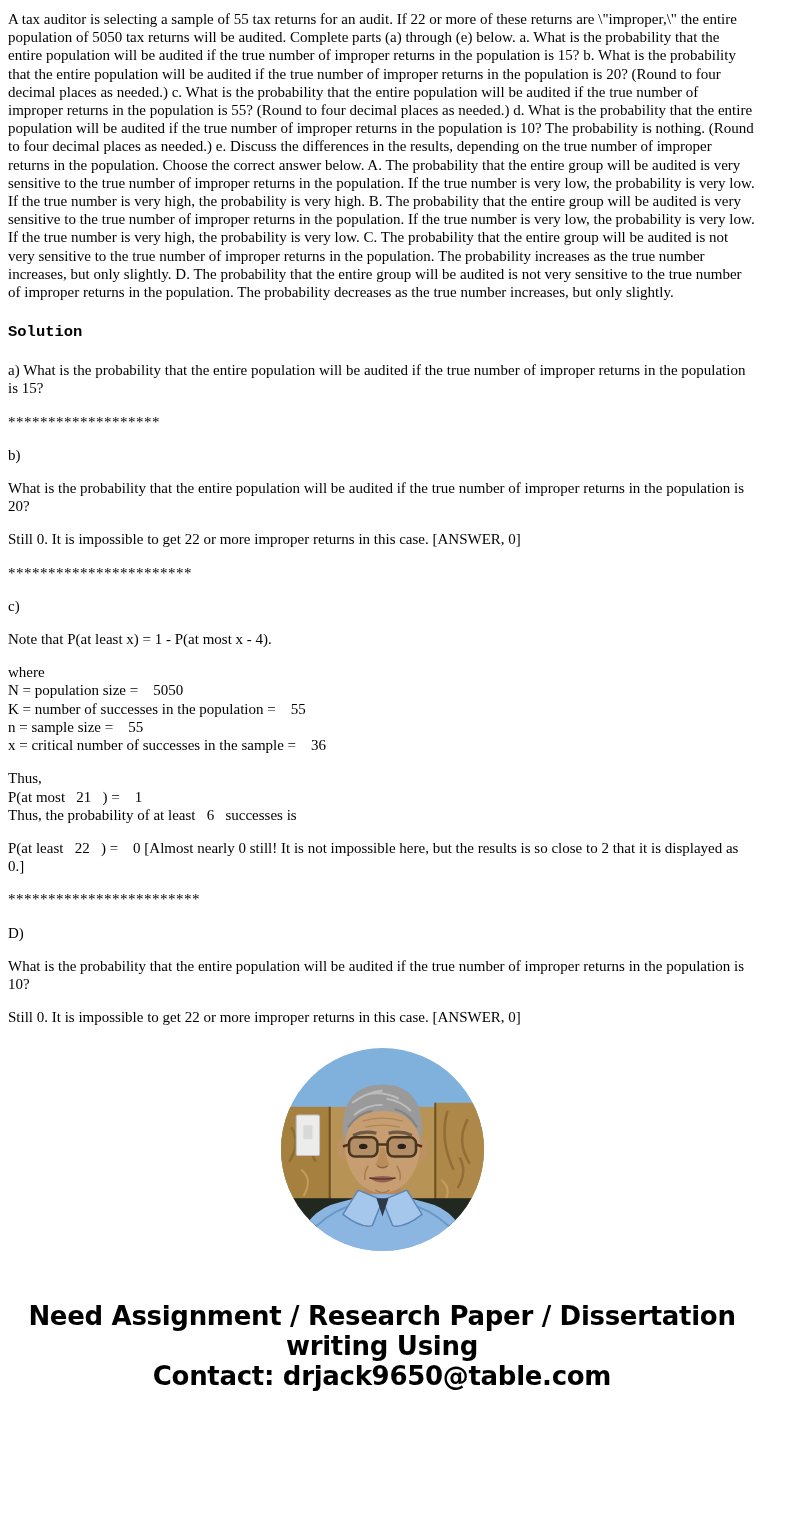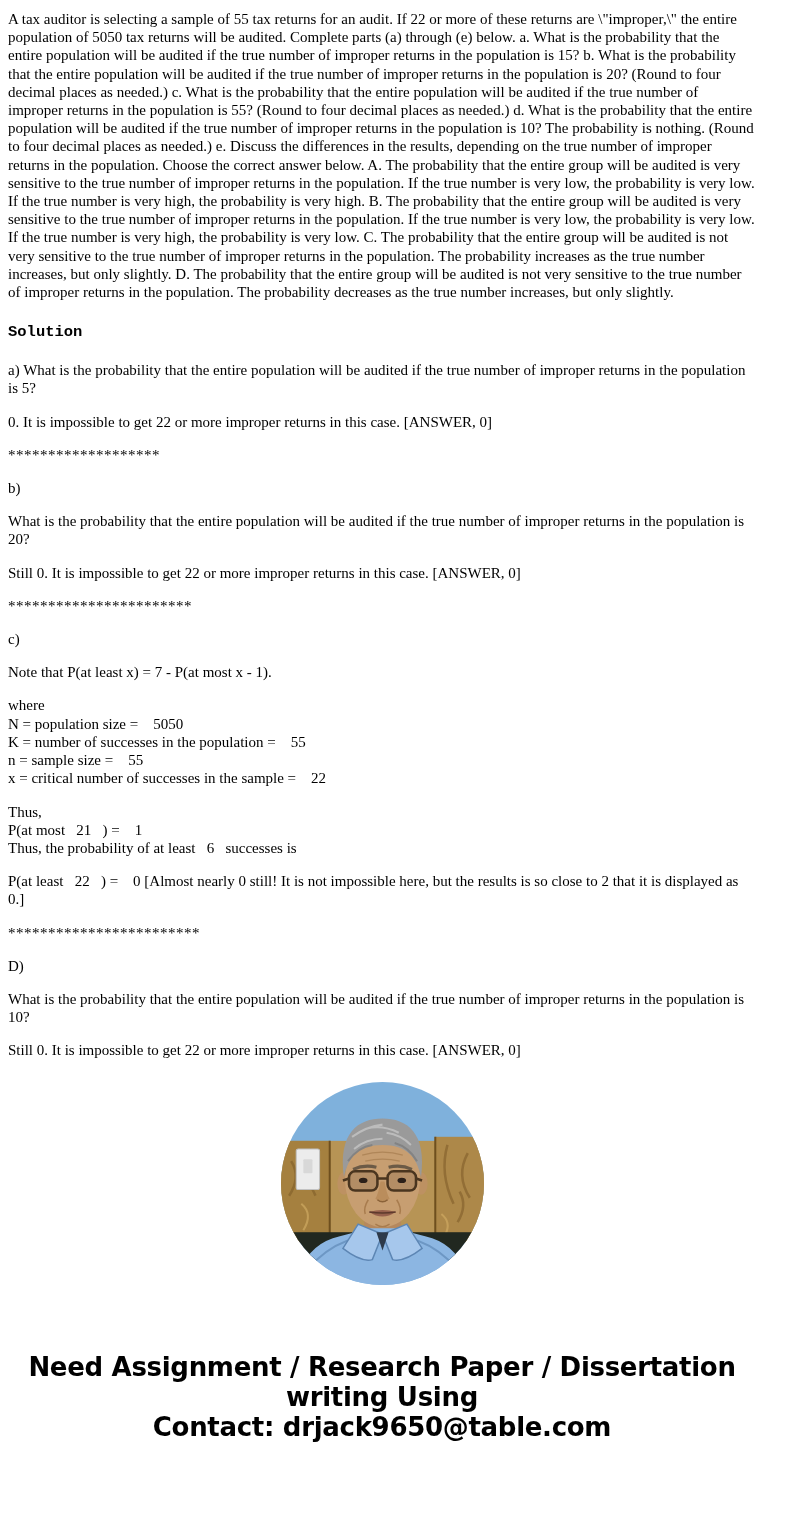--- a/index.html
+++ b/index.html
@@ -23,57 +23,56 @@
     margin: 22px 0 20px 0;
     line-height: 18px;
   }
   .divider { letter-spacing: 0.5px; }
   .avatar-wrap {
     width: 203px;
     height: 203px;
     margin: 22px auto 0 auto;
   }
   .footer {
-    margin-top: 67px;
+    margin-top: 50px;
     text-align: center;
     font-family: "DejaVu Sans", "Liberation Sans", sans-serif;
     font-weight: bold;
     font-size: 26px;
     line-height: 30px;
     letter-spacing: -0.3px;
     color: #000000;
   }
 </style>
 </head>
 <body>
 
 <div class="page">
 
   <p>A tax auditor is selecting a sample of 55 tax returns for an audit. If 22 or more of these returns are \"improper,\" the entire population of 5050 tax returns will be audited. Complete parts (a) through (e) below. a. What is the probability that the entire population will be audited if the true number of improper returns in the population is 15? b. What is the probability that the entire population will be audited if the true number of improper returns in the population is 20? (Round to four decimal places as needed.) c. What is the probability that the entire population will be audited if the true number of improper returns in the population is 55? (Round to four decimal places as needed.) d. What is the probability that the entire population will be audited if the true number of improper returns in the population is 10? The probability is nothing. (Round to four decimal places as needed.) e. Discuss the differences in the results, depending on the true number of improper returns in the population. Choose the correct answer below. A. The probability that the entire group will be audited is very sensitive to the true number of improper returns in the population. If the true number is very low, the probability is very low. If the true number is very high, the probability is very high. B. The probability that the entire group will be audited is very sensitive to the true number of improper returns in the population. If the true number is very low, the probability is very low. If the true number is very high, the probability is very low. C. The probability that the entire group will be audited is not very sensitive to the true number of improper returns in the population. The probability increases as the true number increases, but only slightly. D. The probability that the entire group will be audited is not very sensitive to the true number of improper returns in the population. The probability decreases as the true number increases, but only slightly.</p>
 
   <h3 class="solution-heading">Solution</h3>
 
-  <p>a) What is the probability that the entire population will be audited if the true number of improper returns in the population is 5?</p>
-  <p>0. It is impossible to get 22 or more improper returns in this case. [ANSWER, 0]</p>
+  <p>a) What is the probability that the entire population will be audited if the true number of improper returns in the population is 15?</p>
 
   <p class="divider">*******************</p>
 
   <p>b)</p>
   <p>What is the probability that the entire population will be audited if the true number of improper returns in the population is 20?</p>
   <p>Still 0. It is impossible to get 22 or more improper returns in this case. [ANSWER, 0]</p>
 
   <p class="divider">***********************</p>
 
   <p>c)</p>
-  <p>Note that P(at least x) = 7 - P(at most x - 1).</p>
+  <p>Note that P(at least x) = 1 - P(at most x - 4).</p>
   <p class="prewrap">where
 N = population size =    5050
 K = number of successes in the population =    55
 n = sample size =    55
-x = critical number of successes in the sample =    22</p>
+x = critical number of successes in the sample =    36</p>
   <p class="prewrap">Thus,
 P(at most   21   ) =    1
 Thus, the probability of at least   6   successes is</p>
   <p class="prewrap">P(at least   22   ) =    0 [Almost nearly 0 still! It is not impossible here, but the results is so close to 2 that it is displayed as 0.]</p>
 
   <p class="divider">************************</p>
 
   <p>D)</p>
   <p>What is the probability that the entire population will be audited if the true number of improper returns in the population is 10?</p>
   <p>Still 0. It is impossible to get 22 or more improper returns in this case. [ANSWER, 0]</p>

